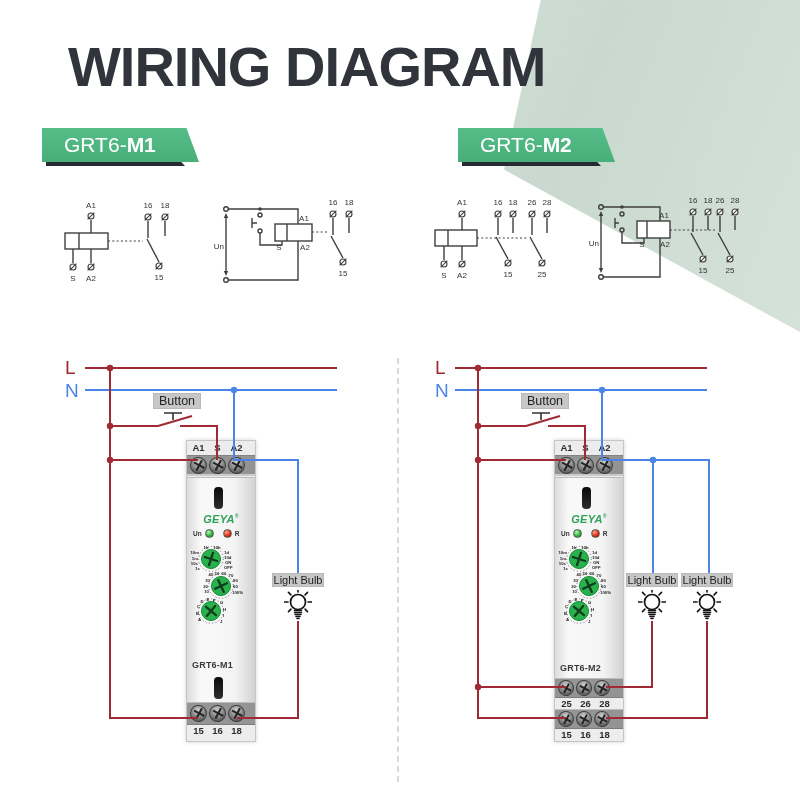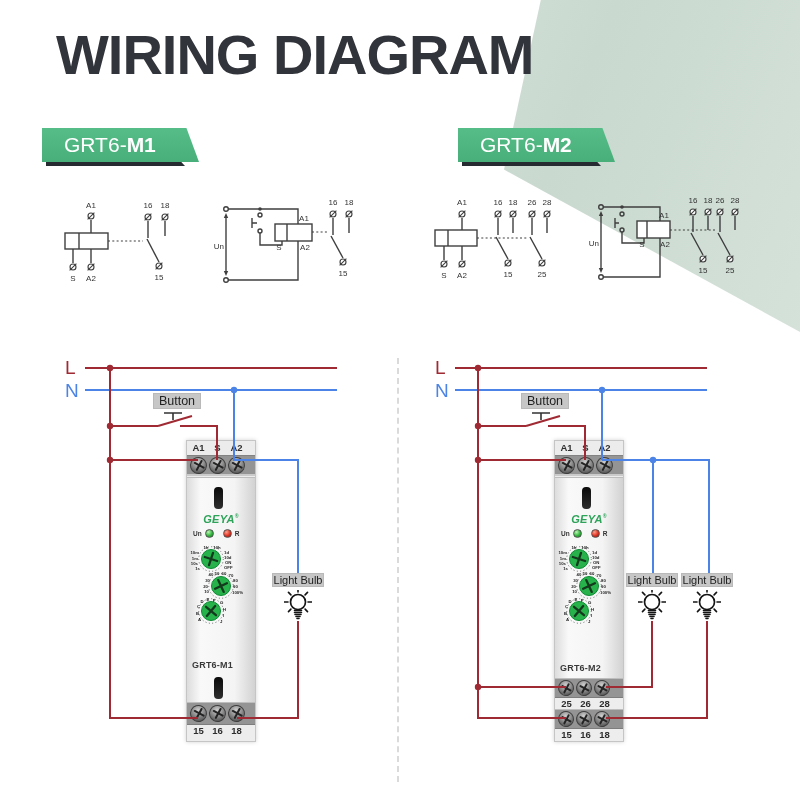--- a/index.html
+++ b/index.html
@@ -2,21 +2,21 @@
 <html><head>
 <meta charset="utf-8">
 <style>
   html,body{margin:0;padding:0;background:#fff;}
   .canvas{position:relative;width:800px;height:800px;background:#ffffff;overflow:hidden;
           font-family:"Liberation Sans",sans-serif;}
   
   .wedge{position:absolute;inset:0;z-index:0;
          background:linear-gradient(112deg,#e7efe9 10%,#c9d9cf 55%,#dce7e0 100%);
          clip-path:polygon(67.6% 0%,100% 0%,100% 41.5%,63% 21.2%);}
-  .title{position:absolute;left:52px;top:18px;margin:4px;z-index:2;
+  .title{position:absolute;left:52px;top:18px;margin:16px;z-index:2;
          font-size:56px;font-weight:700;letter-spacing:-1px;color:#31343a;}
   
   .badge{position:absolute;top:128px;width:135px;height:34px;z-index:3;
          background:linear-gradient(180deg,#57bd88,#48af7a);
          clip-path:polygon(0 0,92% 0,100% 100%,0 100%);
          display:flex;align-items:center;padding-left:22px;box-sizing:content-box;
          color:#fff;font-size:21px;}
   .badge b{font-weight:700;}
   .badge-sh{position:absolute;top:160px;height:6px;width:139px;z-index:2;background:#262b31;
             clip-path:polygon(0 0,96% 0,100% 100%,0 100%);}

